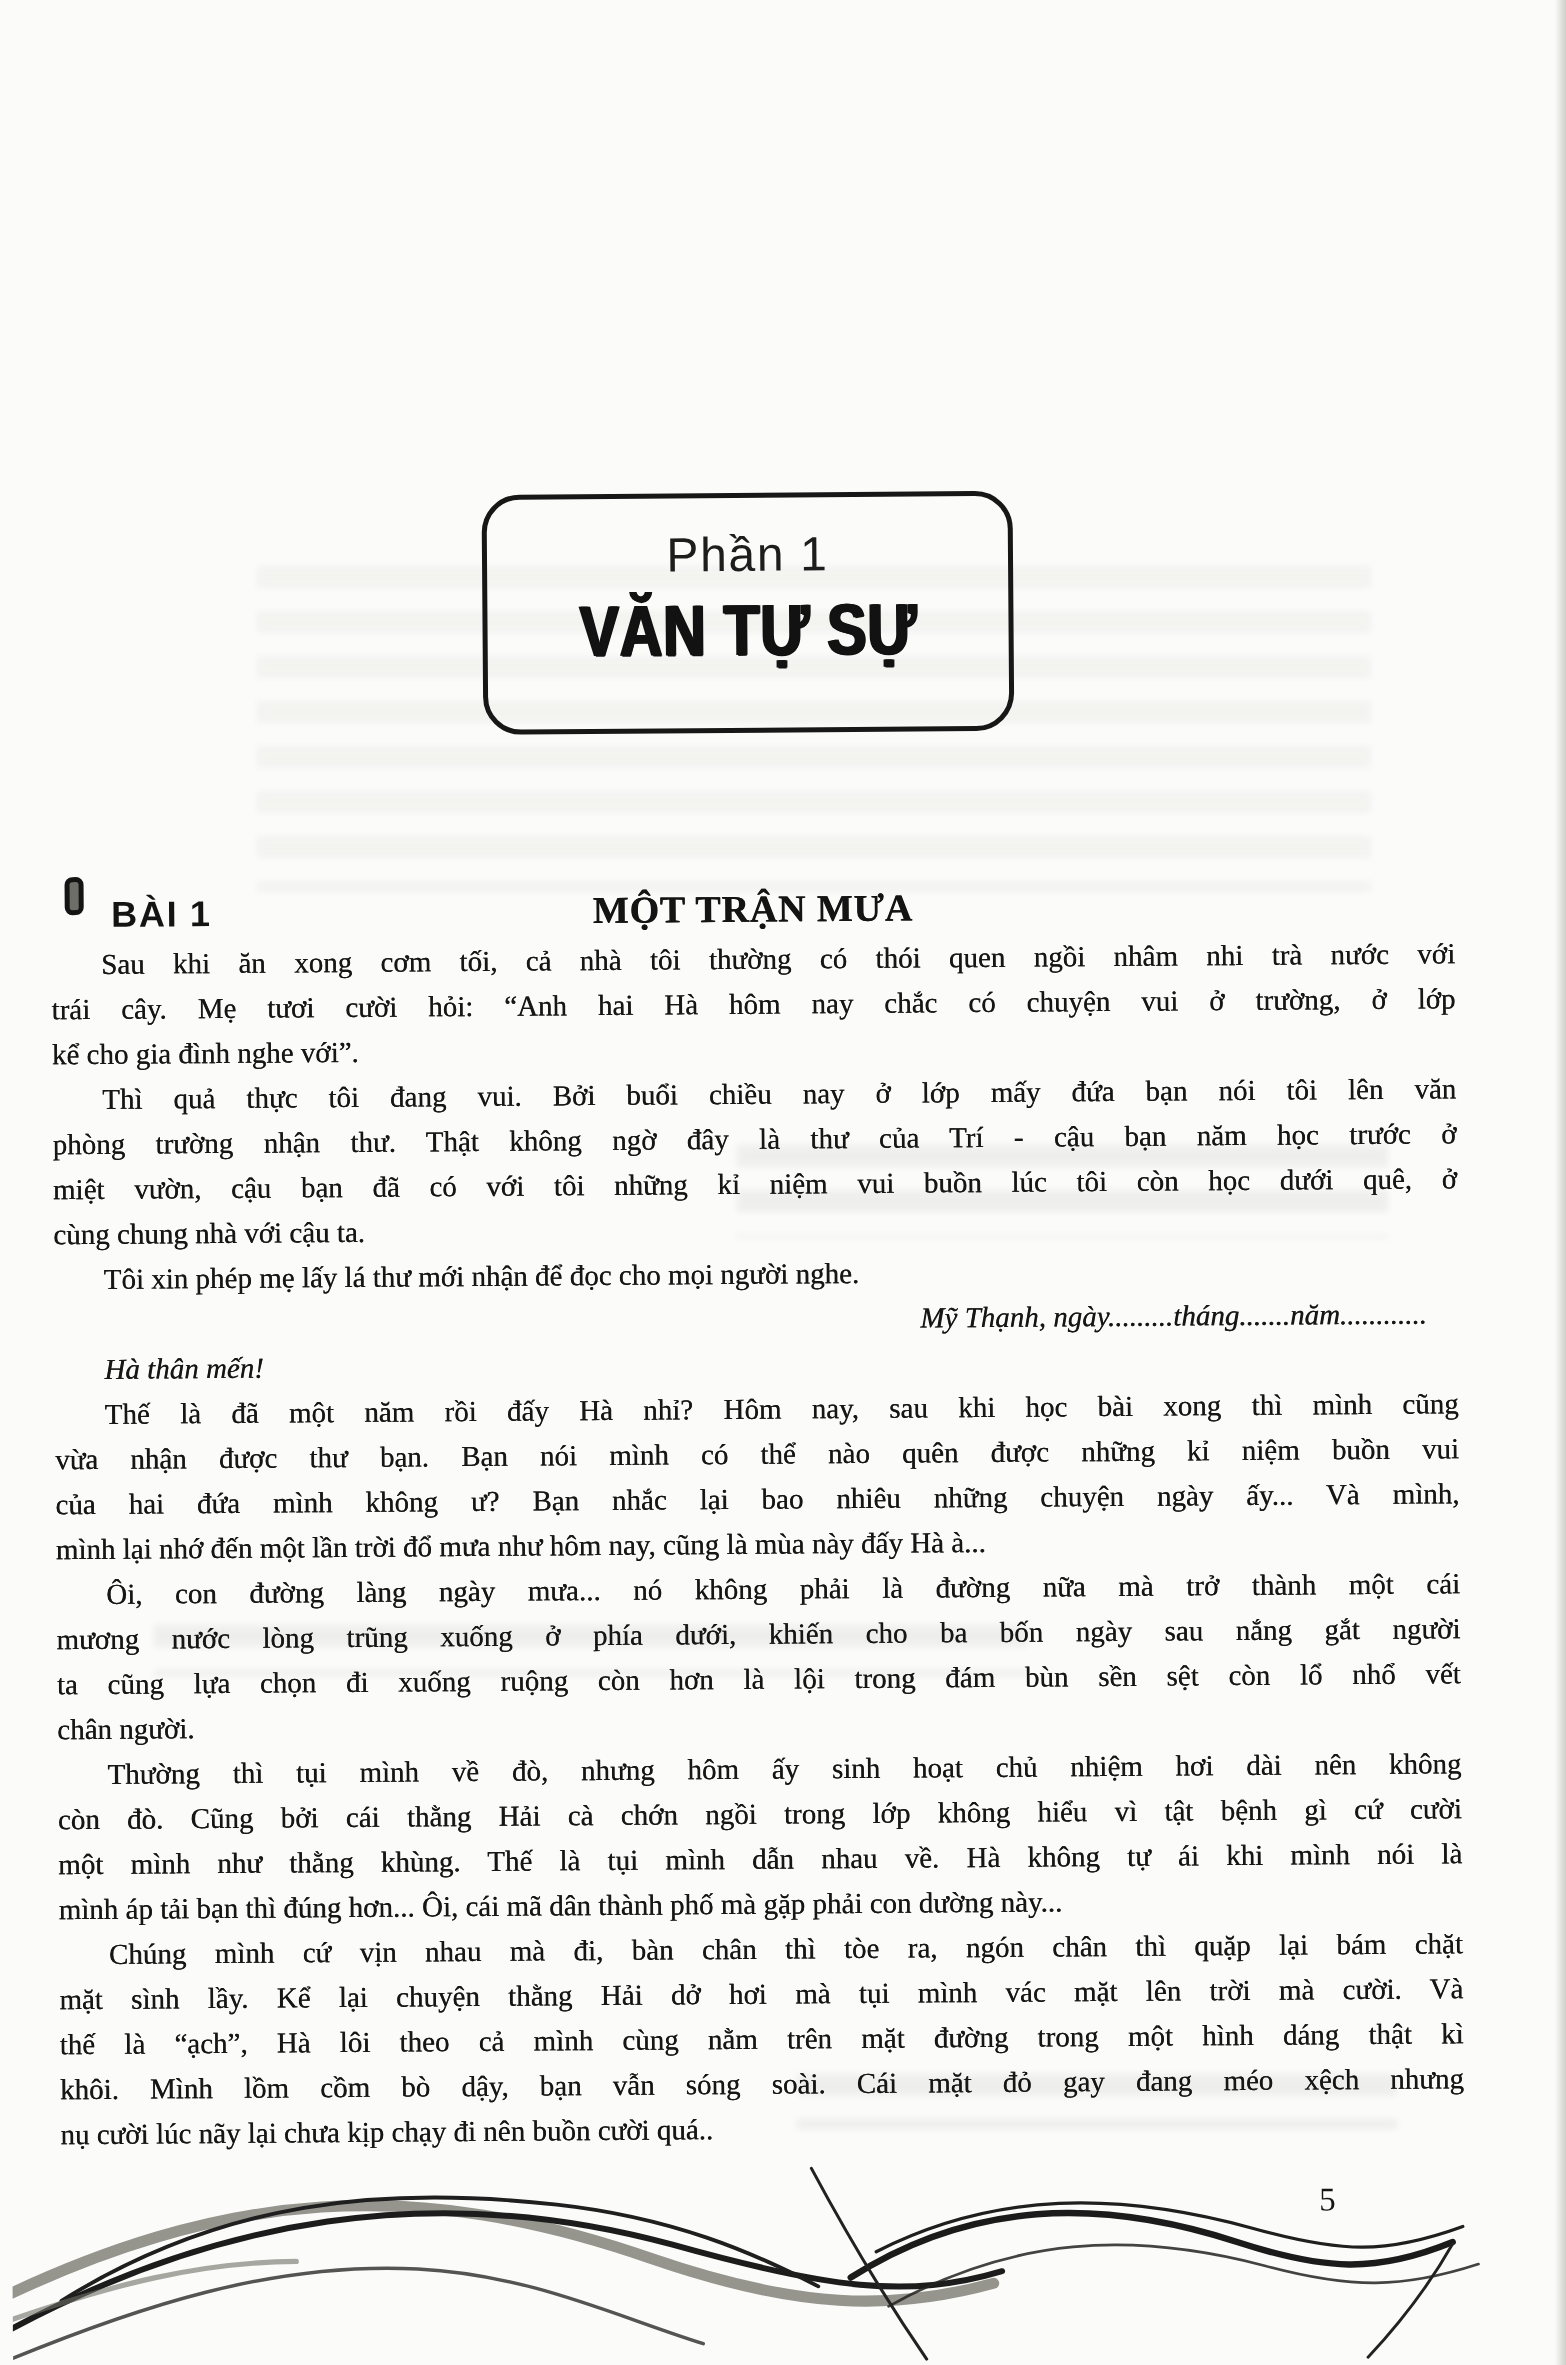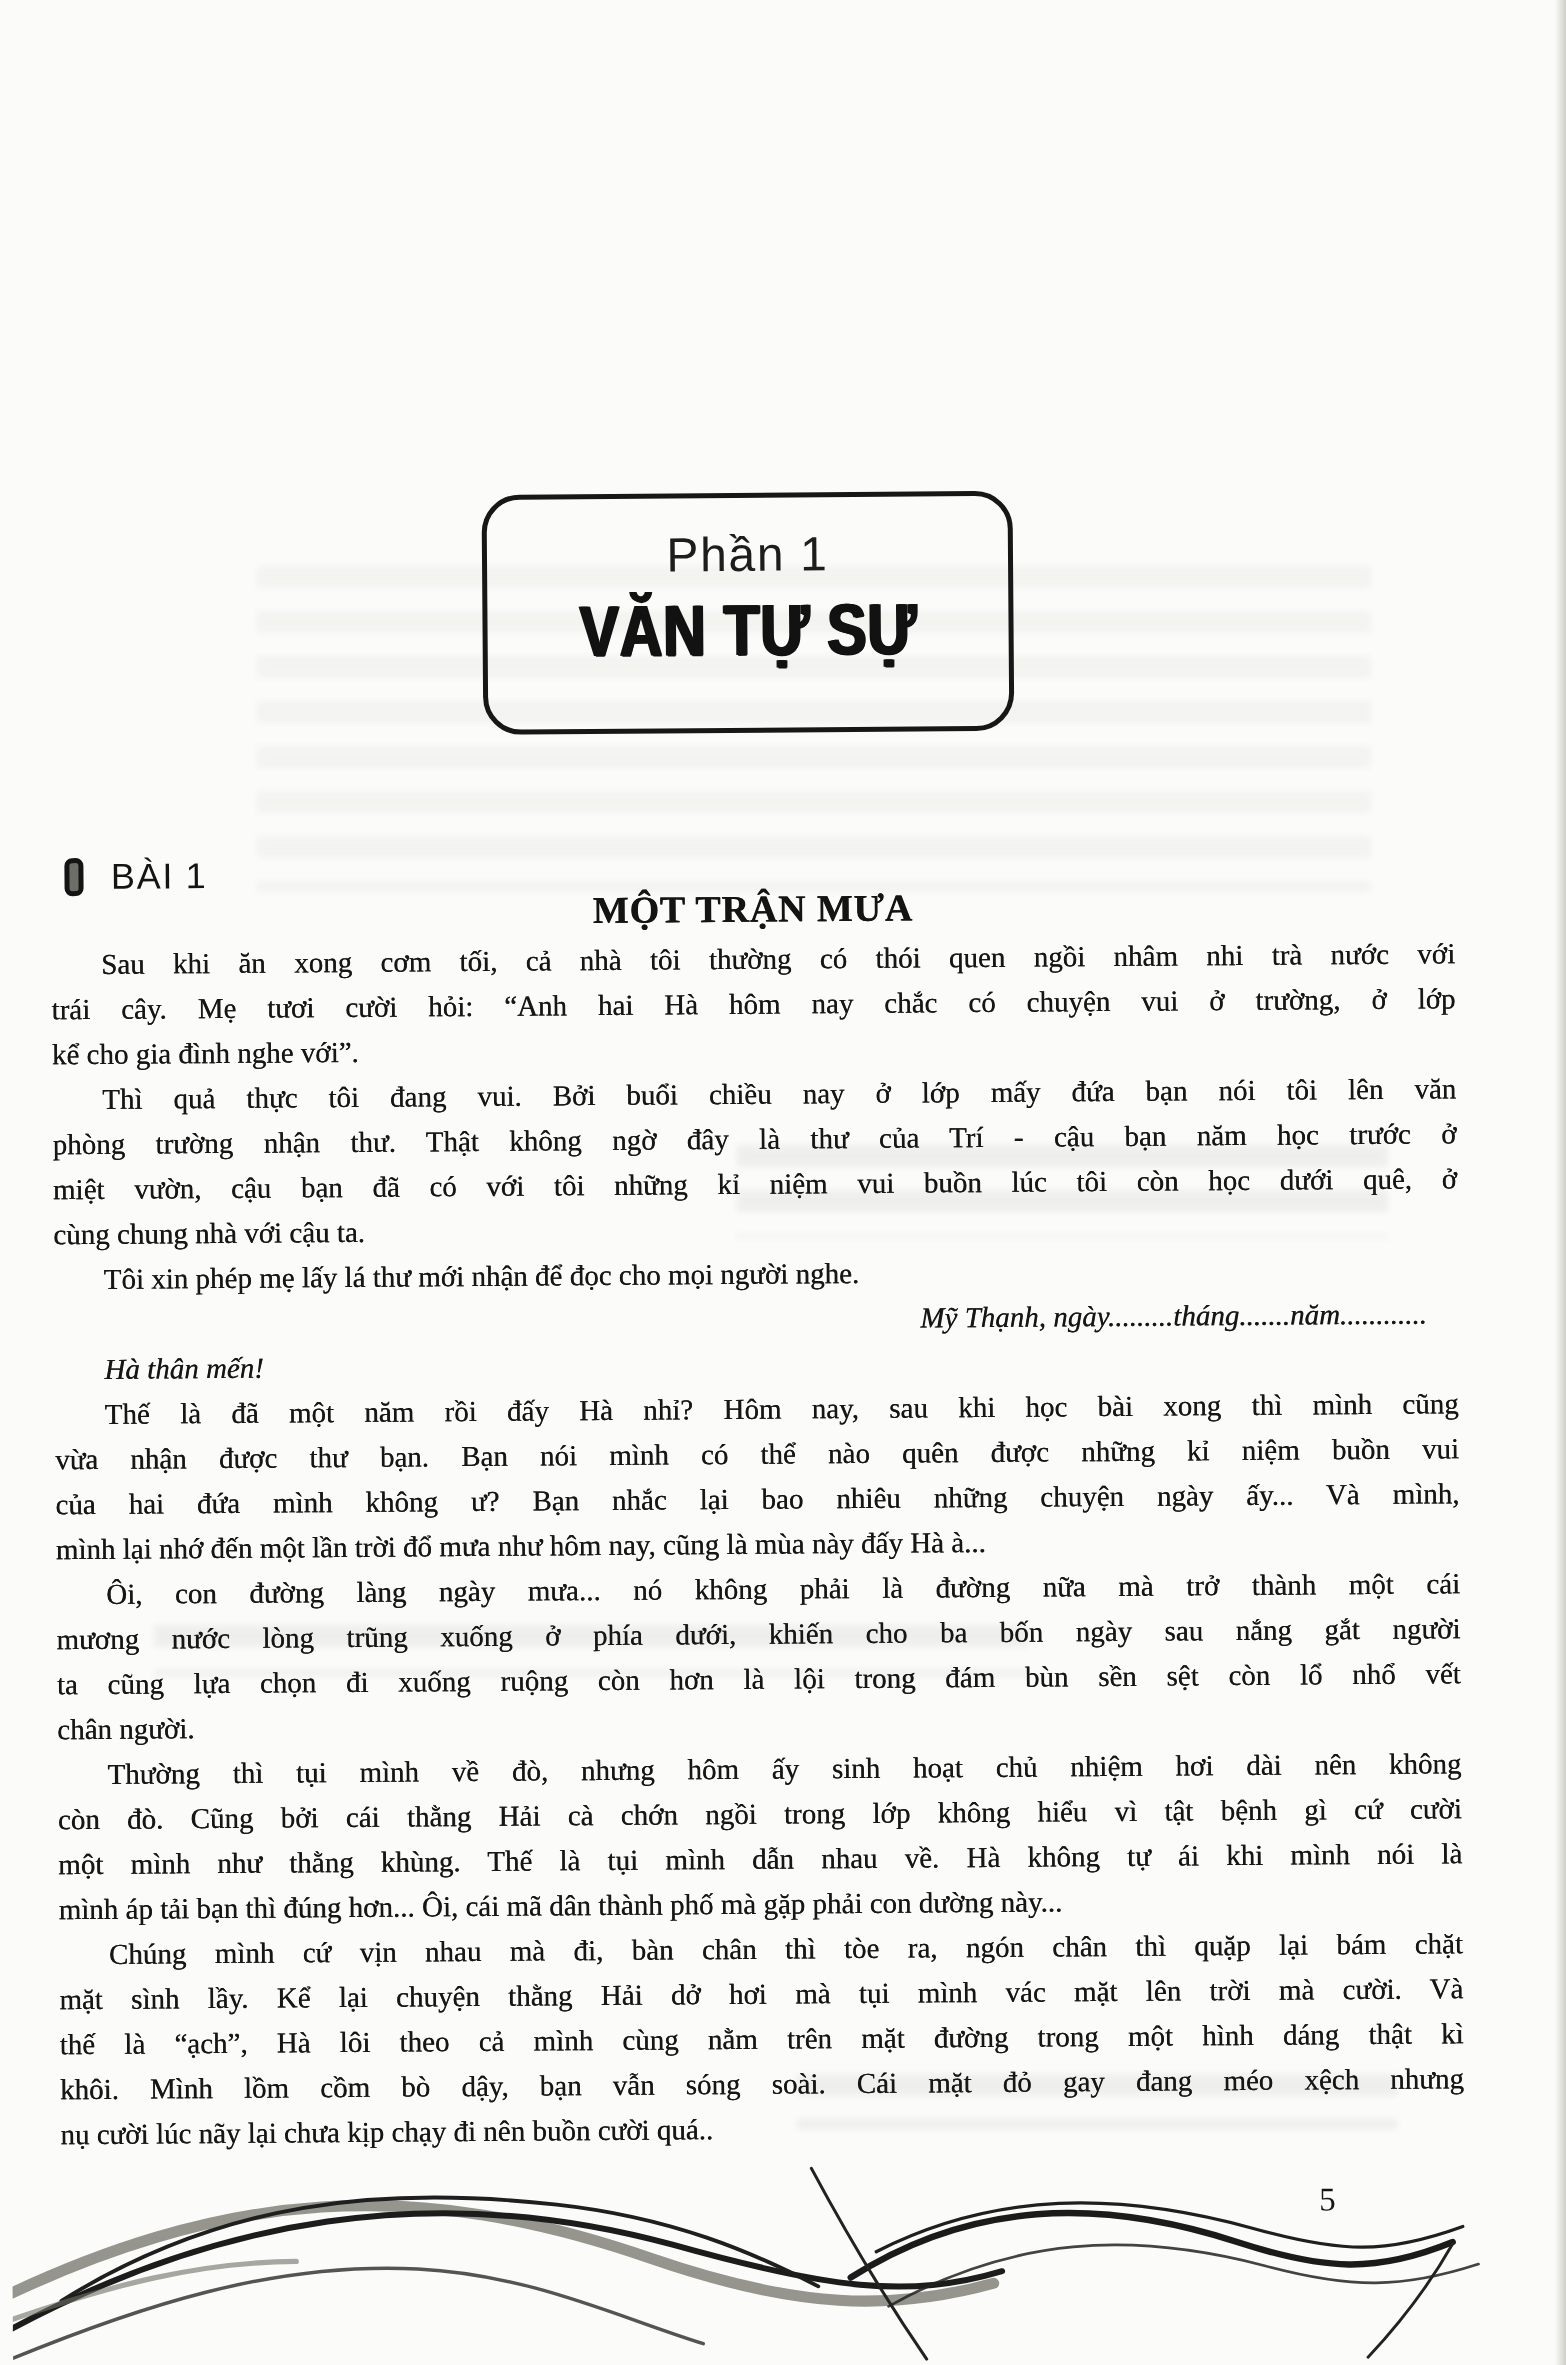--- a/index.html
+++ b/index.html
@@ -34,21 +34,21 @@
   }
 
   
   .lesson{position:absolute;left:63px;top:852px;display:flex;align-items:center;gap:27.4px;}
   .lesson-bullet{
     width:19px;height:38px;background:#6e6e68;border:5.1px solid #141414;
     border-radius:7.7px;box-sizing:border-box;
   }
   .lesson-label{
     font-family:"Liberation Sans","DejaVu Sans",sans-serif;
-    font-weight:normal;font-size:36px;letter-spacing:1.7px;color:#141414;
+    font-weight:bold;font-size:36px;letter-spacing:1.7px;color:#141414;margin-top:38px;
   }
 
   
   .story-title{
     position:absolute;left:49px;top:888px;width:1404px;text-align:center;
     font-weight:bold;font-size:38px;letter-spacing:0.9px;color:#141414;
     text-shadow:0.5px 0 0 #141414;
   }
 
   

